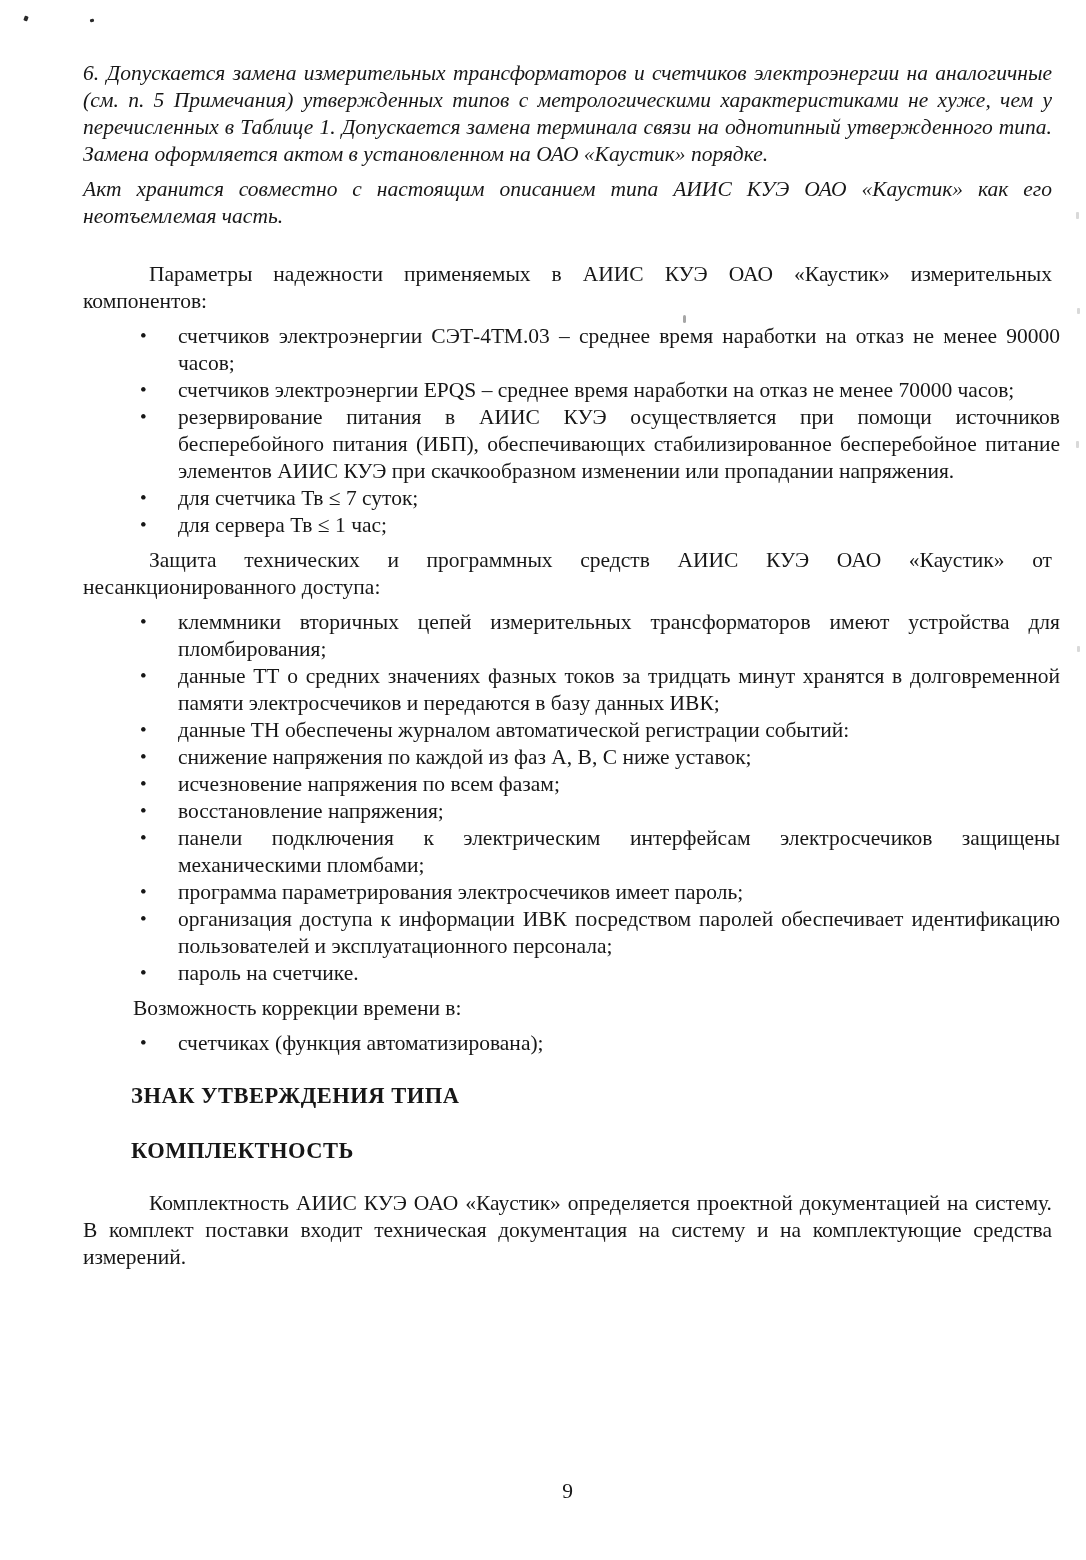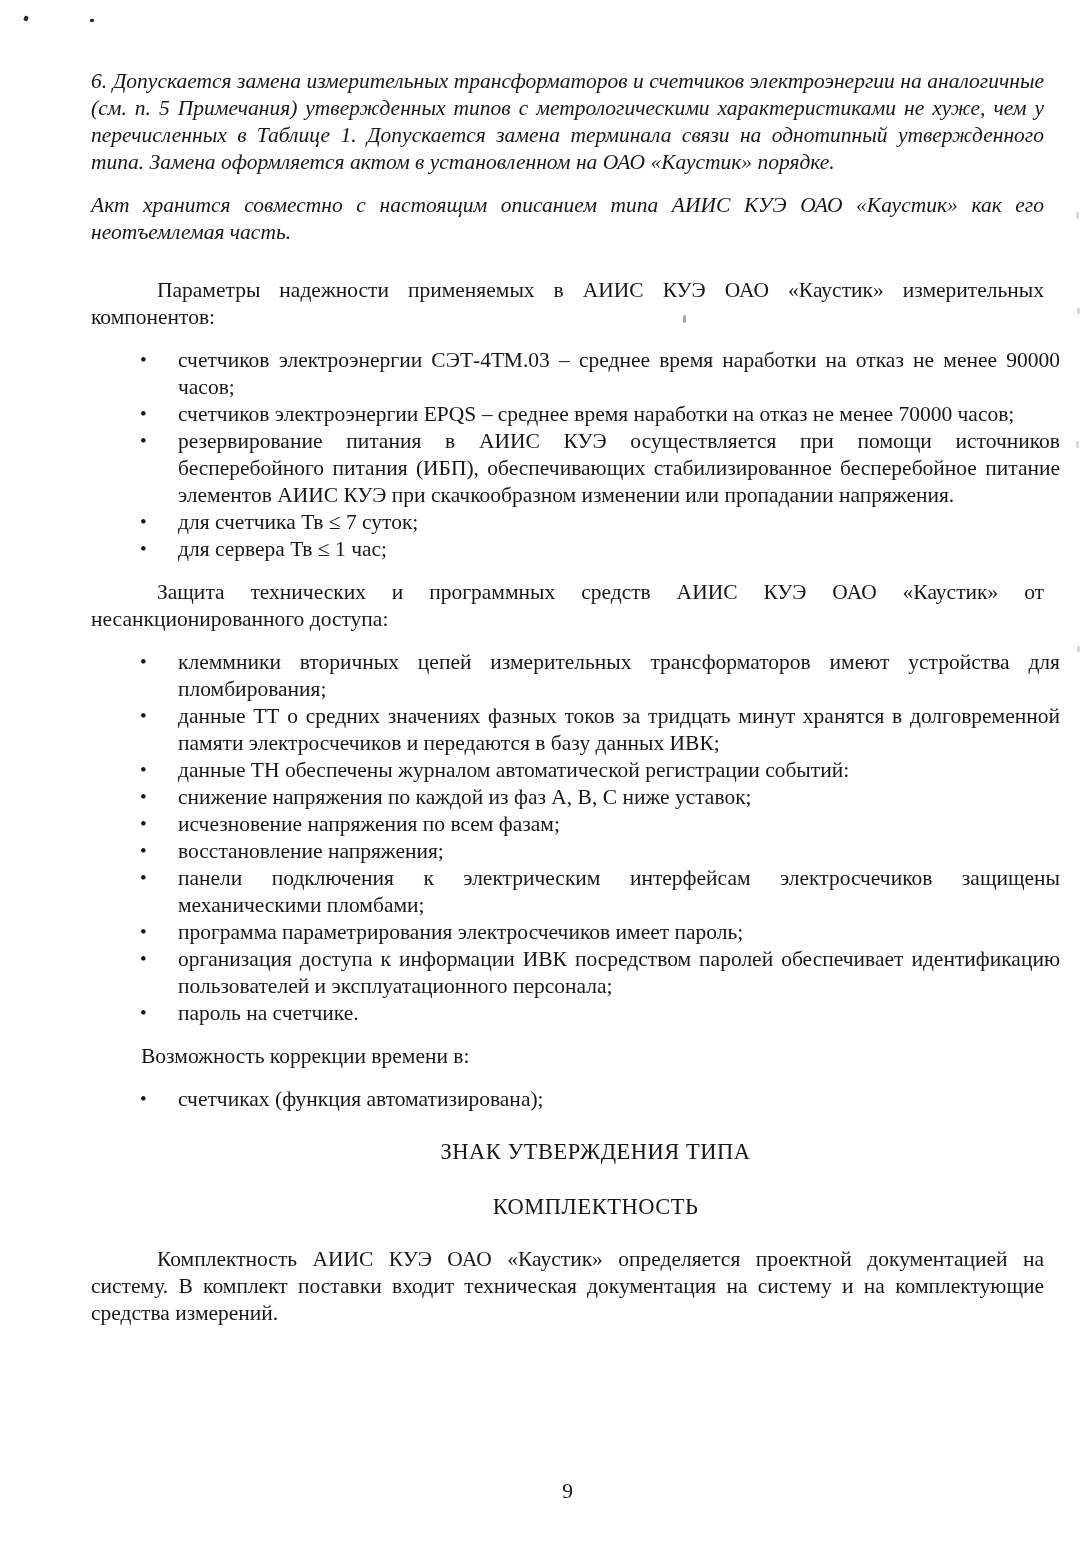--- a/index.html
+++ b/index.html
@@ -17,44 +17,44 @@
     line-height: 27px;
     color: #171717;
     -webkit-font-smoothing: antialiased;
   }
   .content {
     position: absolute;
     left: 75px;
     right: 26px;
     top: 52px;
   }
-  p { margin: 16px; }
+  p { margin: 8px; }
   .justify { text-align: justify; }
   .italic { font-style: italic; }
   .intro-block { margin-bottom: 31px; }
   .indent-66 { text-indent: 66px; }
   .indent-50 { text-indent: 50px; }
   .indent-86 { text-indent: 86px; }
 
   .bullet-item {
     position: relative;
     padding-left: 103px;
     text-align: justify;
   }
   .bullet-item .marker {
     position: absolute;
     left: 65px;
     top: -1px;
     font-size: 19px;
   }
 
   .section-heading {
-    font-weight: normal;
+    font-weight: bold;
     font-size: 22.5px;
-    text-align: center;
+    text-align: left;
     margin-left: 56px; 
     letter-spacing: 0.5px;
   }
   .h-approval { margin-top: 25px; }
   .p-approval { margin-top: 36px; }
   .h-complete { margin-top: 28px; }
   .p-complete { margin-top: 26px; }
 
   .page-number {
     position: absolute;

